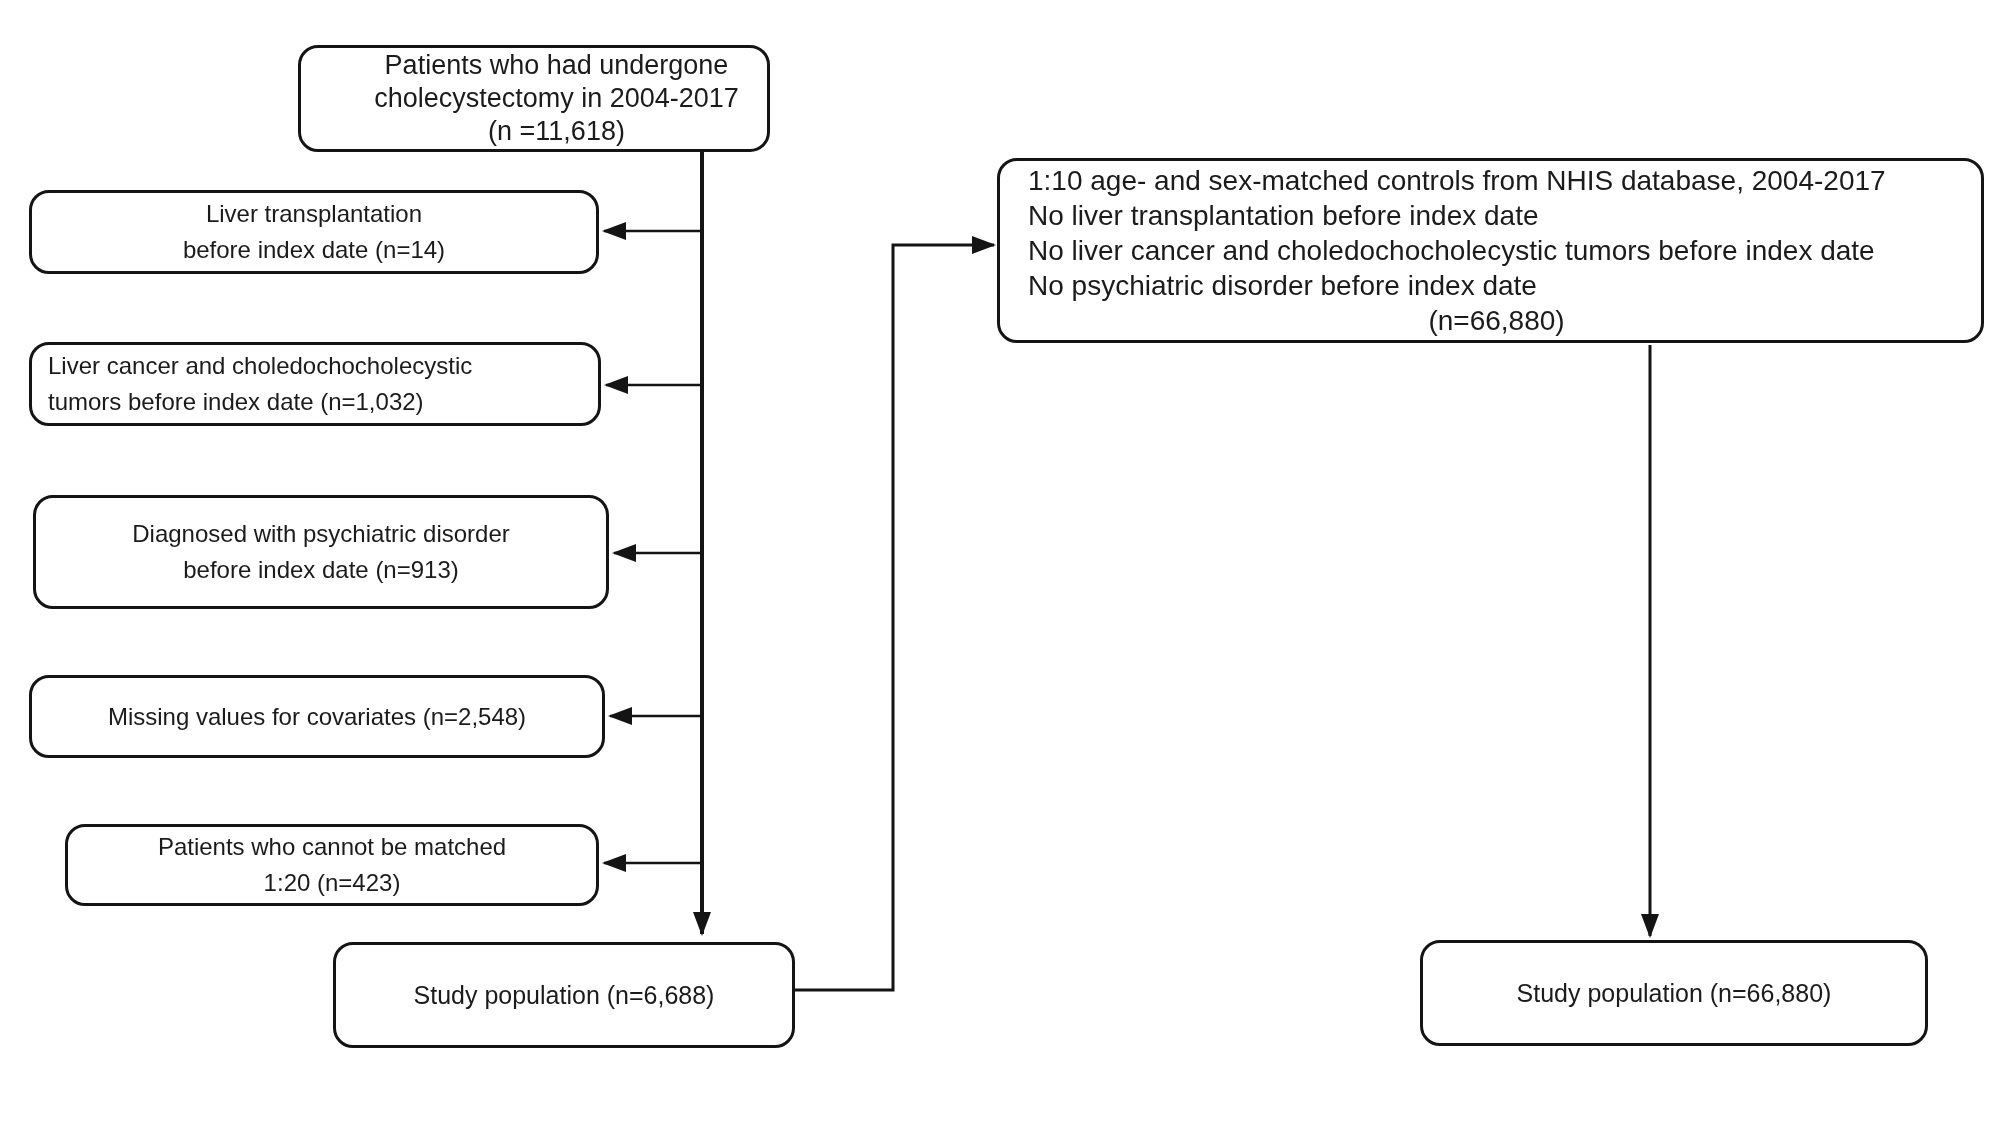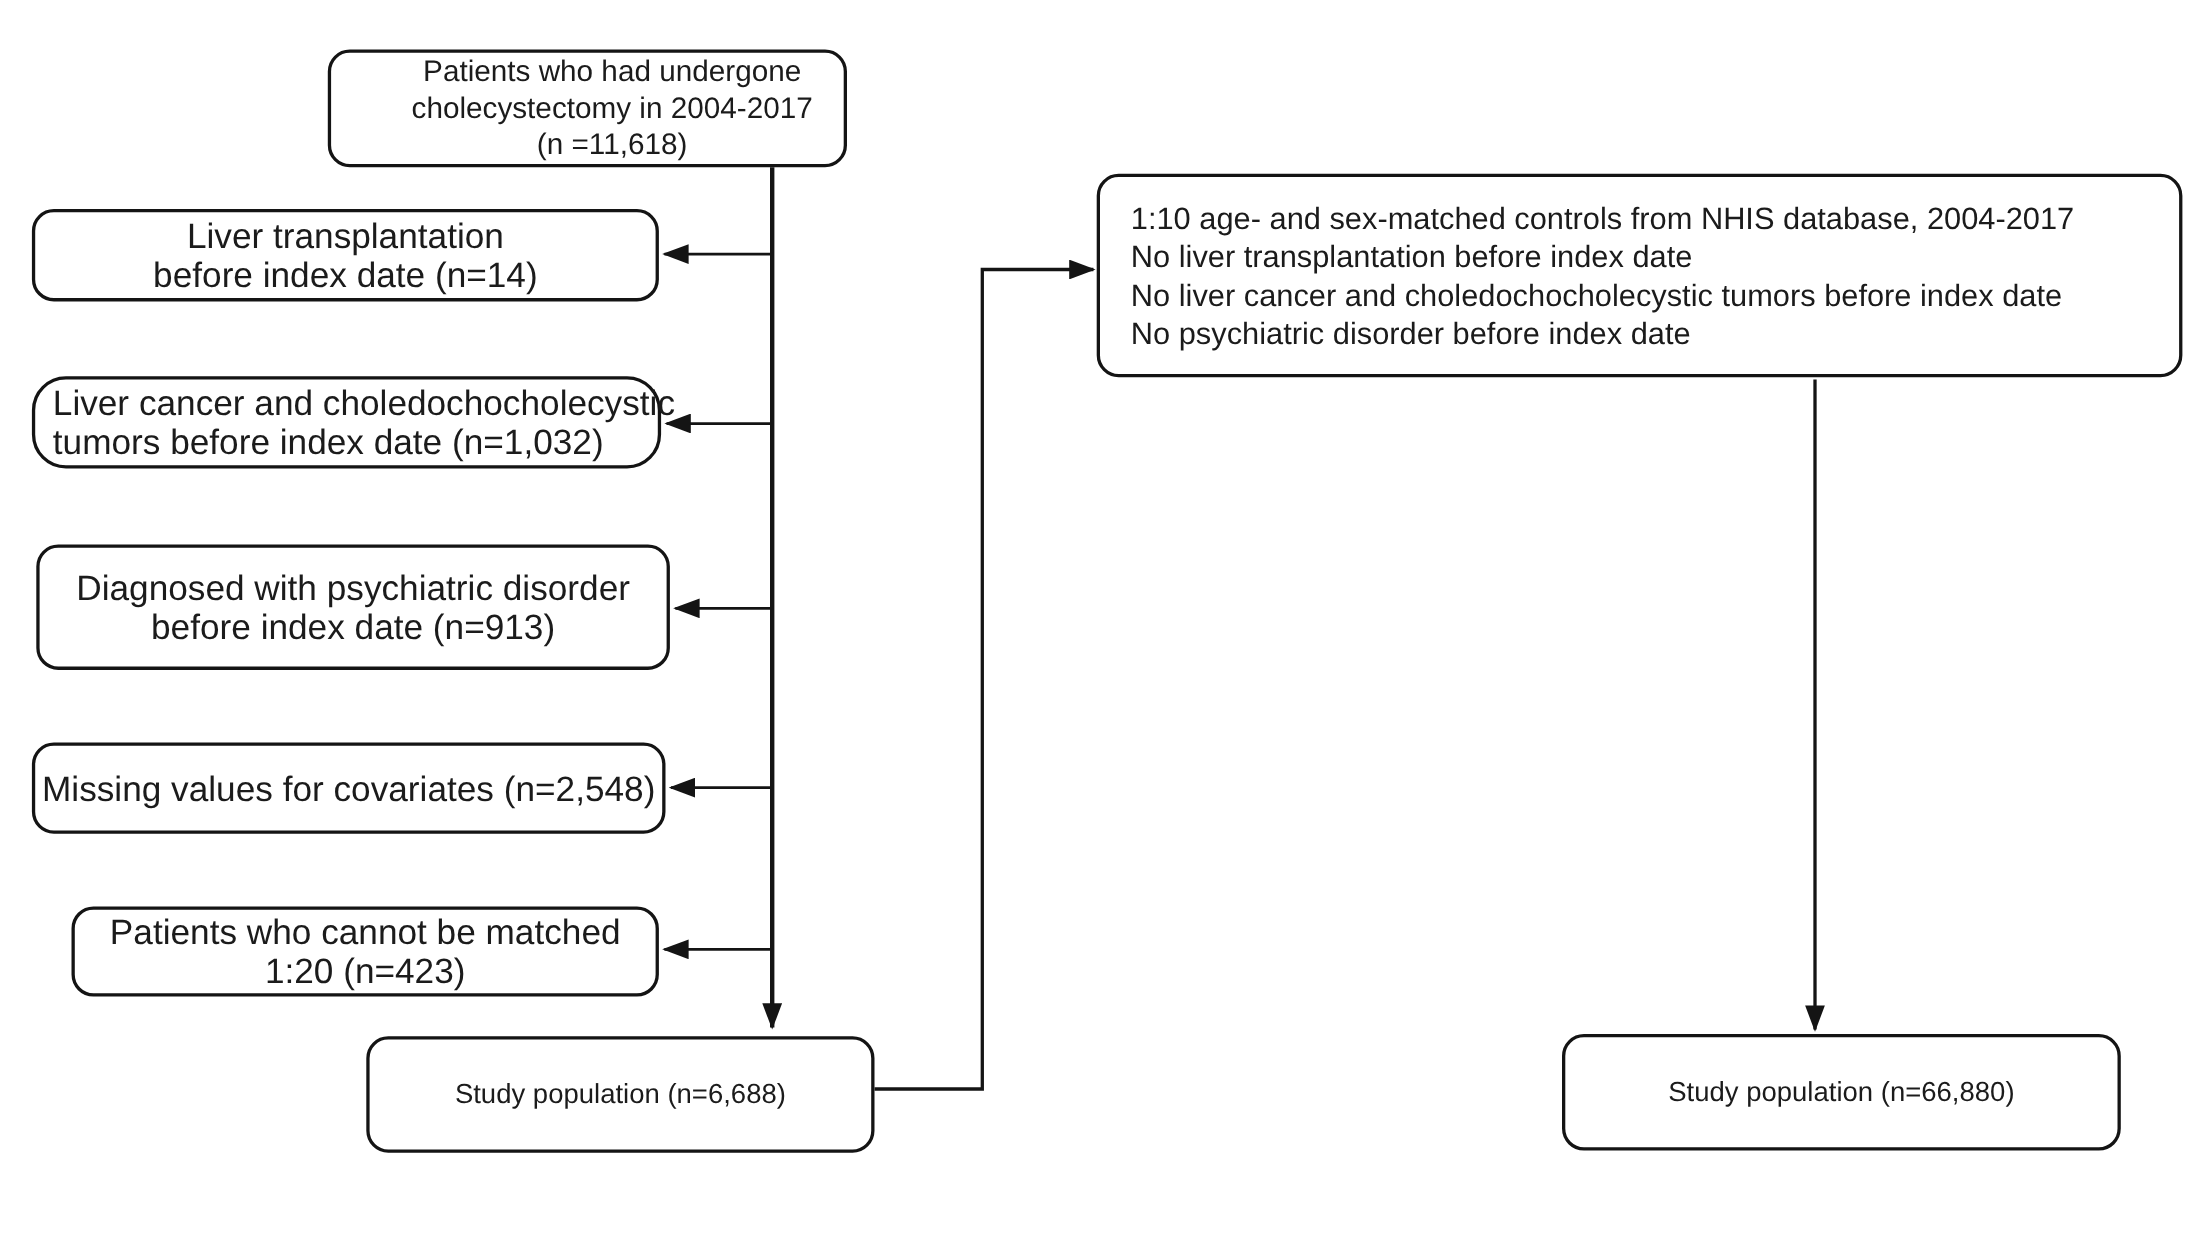--- a/index.html
+++ b/index.html
@@ -17,21 +17,21 @@
     position:absolute;
     box-sizing:border-box;
     background:#ffffff;
     border:3.5px solid #141414;
     border-radius:20px;
     display:flex;
     flex-direction:column;
     justify-content:center;
     align-items:center;
     text-align:center;
-    font-size:32px;
+    font-size:24px;
     line-height:36px;
   }
   .node span { display:block; white-space:nowrap; }
   .node.left-align { align-items:flex-start; text-align:left; padding-left:16px; padding-right:10px; }
   .node.big {
     font-size:28px;
     line-height:35px;
     align-items:flex-start;
     text-align:left;
     padding-left:28px;
@@ -74,21 +74,21 @@
     <span>Patients who had undergone</span>
     <span>cholecystectomy in 2004-2017</span>
     <span>(n =11,618)</span>
   </div>
 
   <div class="node" style="left:29px; top:190px; width:570px; height:84px;">
     <span>Liver transplantation</span>
     <span>before index date (n=14)</span>
   </div>
 
-  <div class="node left-align" style="left:29px; top:342px; width:572px; height:84px;border-radius:31px;">
+  <div class="node left-align" style="left:29px; top:342px; width:572px; height:84px;">
     <span>Liver cancer and choledochocholecystic</span>
     <span>tumors before index date (n=1,032)</span>
   </div>
 
   <div class="node" style="left:33px; top:495px; width:576px; height:114px;">
     <span>Diagnosed with psychiatric disorder</span>
     <span>before index date (n=913)</span>
   </div>
 
   <div class="node" style="left:29px; top:675px; width:576px; height:83px;">
@@ -102,19 +102,20 @@
 
   <div class="node study" style="left:333px; top:942px; width:462px; height:106px;">
     <span>Study population (n=6,688)</span>
   </div>
 
   <div class="node big" style="left:997px; top:158px; width:987px; height:185px;">
     <span>1:10 age- and sex-matched controls from NHIS database, 2004-2017</span>
     <span>No liver transplantation before index date</span>
     <span>No liver cancer and choledochocholecystic tumors before index date</span>
     <span>No psychiatric disorder before index date</span>
+    <span class="centered-line">(n=66,880)</span>
   </div>
 
   <div class="node study" style="left:1420px; top:940px; width:508px; height:106px;">
     <span>Study population (n=66,880)</span>
   </div>
 
 </div>
 
 </body></html>

